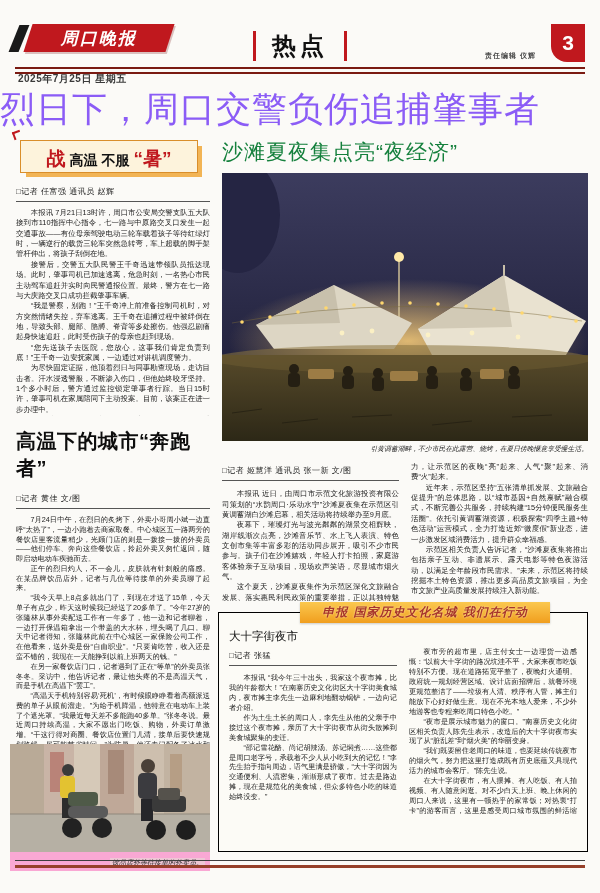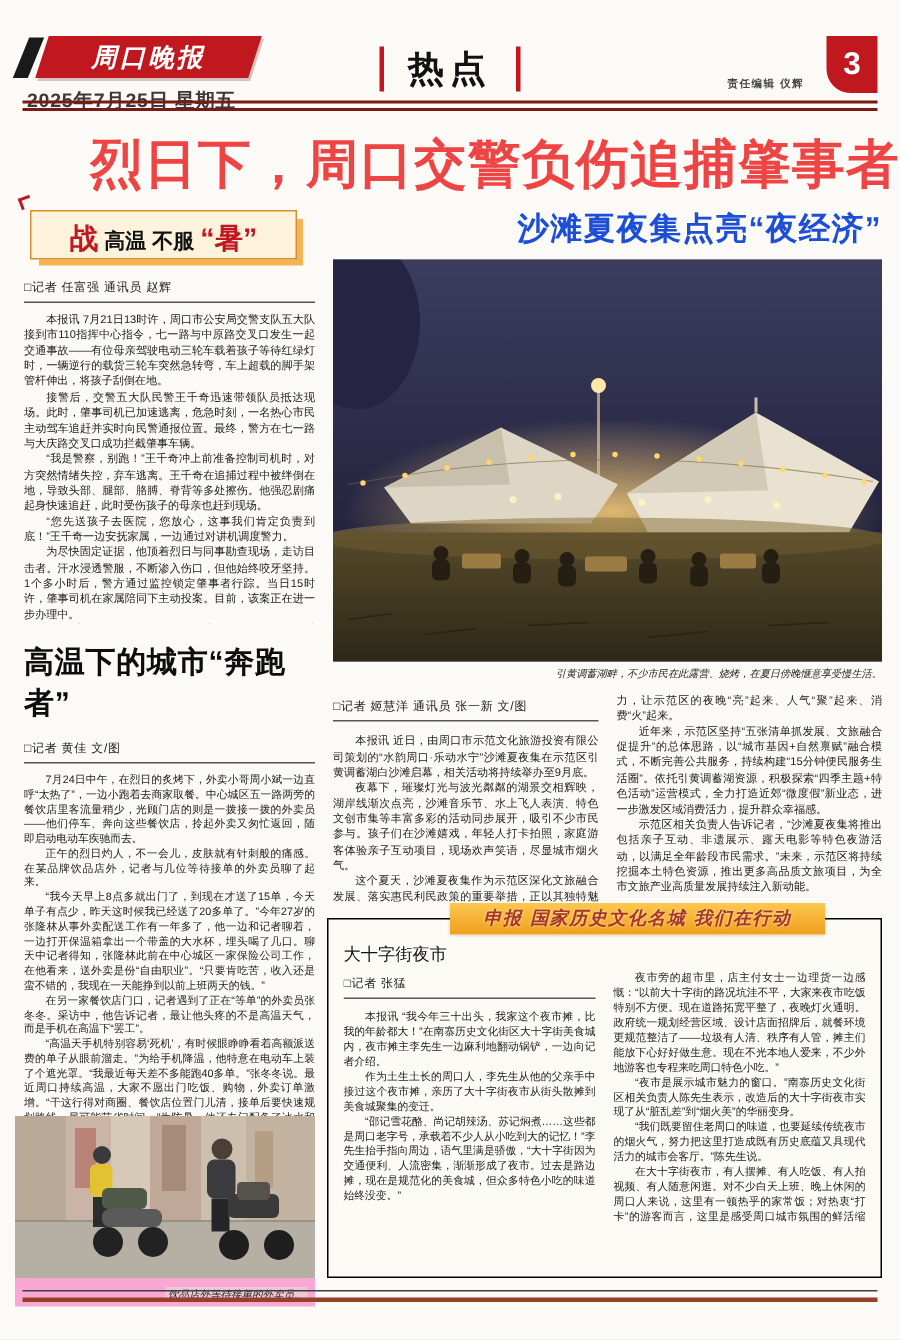--- a/index.html
+++ b/index.html
@@ -14,38 +14,38 @@
   .logo-slash { position:absolute; left:-2px; top:1px; width:10px; height:27px; background:#1a1a1a; transform:skewX(-22deg); }
   .logo-banner {
     position:absolute; left:12px; top:0; width:142px; height:28px; background:#c0181e;
     transform:skewX(-18deg); display:flex; align-items:center; justify-content:center;
     box-shadow:2px 2px 0 rgba(120,20,20,.25);
   }
   .logo-banner span {
     transform:skewX(18deg); color:#fff; font-weight:bold; font-style:italic;
     font-size:17px; letter-spacing:2px; font-family:"DejaVu Serif", serif;
   }
-  .page-date { position:absolute; left:18px; top:58px; font-size:13px; font-weight:bold; color:#3a3a3a; letter-spacing:.5px; }
+  .page-date { position:absolute; left:18px; top:72px; font-size:10px; font-weight:bold; color:#3a3a3a; letter-spacing:.5px; }
   .section-title {
     position:absolute; left:50%; top:30px; transform:translateX(-50%);
     display:flex; align-items:center; gap:16px;
   }
   .section-bar { width:3px; height:30px; background:#c0181e; }
   .section-title .txt { font-size:24px; font-weight:bold; letter-spacing:4px; color:#111; }
   .editor-note { position:absolute; right:64px; top:51px; font-size:7px; font-weight:bold; color:#444; letter-spacing:1px; }
   .page-num {
     position:absolute; right:15px; top:24px; width:34px; height:38px; background:#c0181e;
     border-radius:0 0 0 16px; color:#fff; display:flex; align-items:center; justify-content:center;
     font-size:21px; font-weight:bold;
   }
   .rule-double { position:absolute; left:15px; right:15px; top:67px; height:7px;
     border-top:2px solid #7a1a12; border-bottom:2px solid #7a1a12; }
   .main-headline {
-    position:absolute; left:0; right:0; top:86px; text-align:right;
-    font-size:35px; font-weight:700; letter-spacing:1px; color:#ef4444;
+    position:absolute; left:0; right:0; top:86px; text-align:left;
+    font-size:35px; font-weight:400; letter-spacing:1px; color:#8b5cf6;
   }
   
   .left-col { position:absolute; left:16px; top:138px; width:194px; }
   .box-title {
     position:relative; width:178px; height:33px; margin:2px 0 10px 4px;
     background:#fdf3dc; border:1px solid #d98e2b;
     box-shadow:5px 5px 0 -1px #f2b455;
     display:flex; align-items:baseline; justify-content:center; gap:4px; padding-top:5px;
   }
   .box-title .ticks { position:absolute; left:-8px; top:-10px; width:8px; height:8px;
@@ -66,21 +66,21 @@
     background:#f9a8d4;
   }
   .photo-street svg { display:block; }
   .street-caption {
     position:absolute; right:5px; bottom:3px; font-size:7px; font-style:italic;
     color:#1d1d1d; background:rgba(230,224,214,.55); padding:0 2px;
     font-family:"DejaVu Serif", serif;
   }
   
   .right-col { position:absolute; left:222px; top:138px; width:366px; }
-  .headline-3 { text-align:right; font-size:21px; font-weight:700; color:#1d4ed8; letter-spacing:1px; }
+  .headline-3 { text-align:left; font-size:21px; font-weight:400; color:#15803d; letter-spacing:1px; }
   .photo-night { width:366px; height:268px; margin-top:7px; overflow:hidden; background:#1a1a33; }
   .night-caption {
     text-align:right; font-size:6.8px; font-style:italic; color:#222; margin:3px 0 8px;
     font-family:"DejaVu Serif", serif;
   }
   .beach-text { column-count:2; column-gap:12px; font-size:7.4px; line-height:1.4;
     text-align:justify; height:144px; overflow:hidden; }
   .beach-text .byline { margin-bottom:8px; }
   .beach-text p { text-indent:2em; }
   

